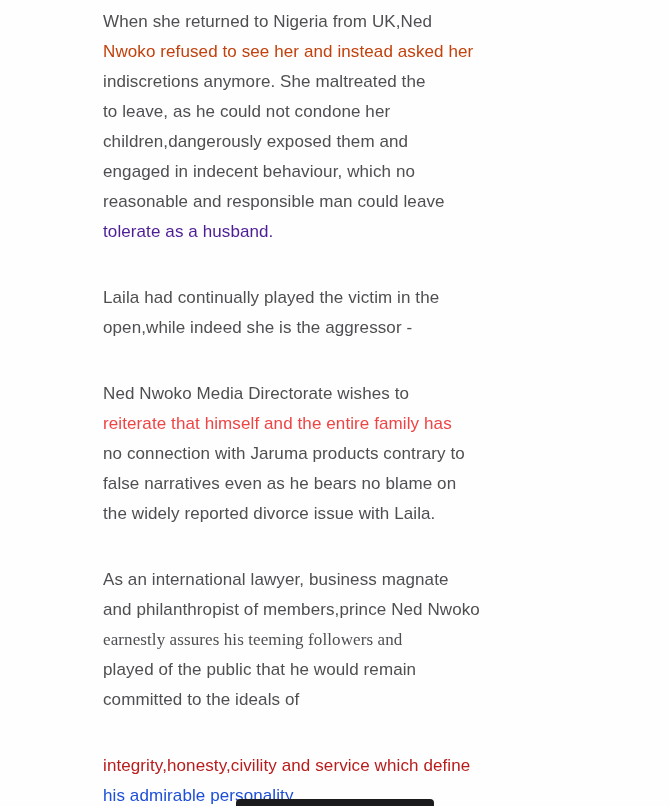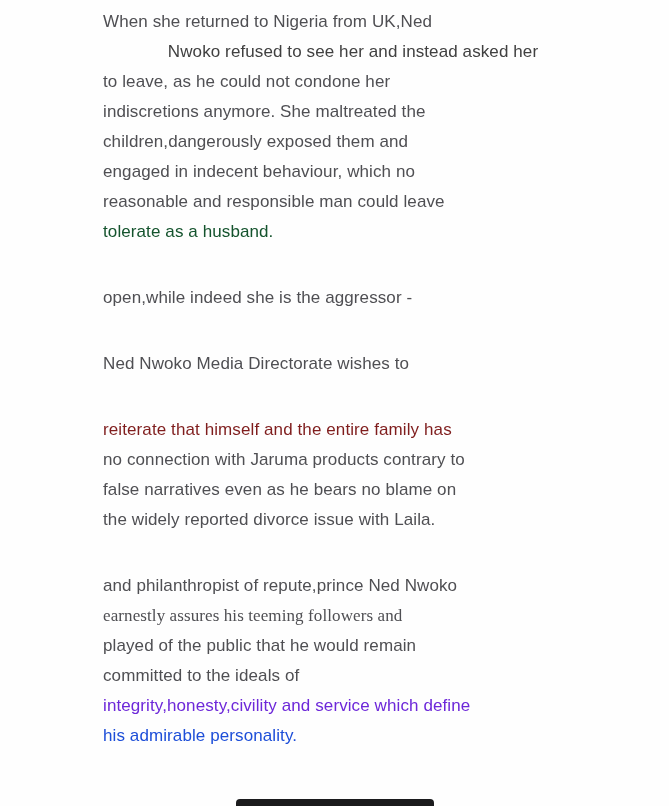--- a/index.html
+++ b/index.html
@@ -44,45 +44,47 @@
     background: #1b1b1d;
   }
 </style>
 </head>
 <body style="background: rgb(254, 254, 254);">
 
 <div class="content">
 
   <div class="paragraph">
     <div class="text-line" style="color: rgb(79, 79, 83);">When she returned to Nigeria from UK,Ned</div>
-    <div class="text-line" style="color: #404040; text-align: center;">Nwoko refused to see her and instead asked her</div>
+    <div class="text-line" style="color: #c2410c;">Nwoko refused to see her and instead asked her</div>
+    <div class="text-line" style="color: rgb(79, 79, 83);">indiscretions anymore. She maltreated the</div>
     <div class="text-line" style="color: rgb(79, 79, 83);">to leave, as he could not condone her</div>
-    <div class="text-line" style="color: rgb(79, 79, 83);">indiscretions anymore. She maltreated the</div>
     <div class="text-line" style="color: rgb(79, 79, 83);">children,dangerously exposed them and</div>
     <div class="text-line" style="color: rgb(79, 79, 83);">engaged in indecent behaviour, which no</div>
     <div class="text-line" style="color: rgb(79, 79, 83);">reasonable and responsible man could leave</div>
-    <div class="text-line" style="color: #14532d;">tolerate as a husband.</div>
+    <div class="text-line" style="color: #4c1d95;">tolerate as a husband.</div>
   </div>
 
   <div class="paragraph">
+    <div class="text-line" style="color: rgb(79, 79, 83);">Laila had continually played the victim in the</div>
     <div class="text-line" style="color: rgb(79, 79, 83);">open,while indeed she is the aggressor -</div>
   </div>
 
   <div class="paragraph">
     <div class="text-line" style="color: rgb(79, 79, 83);">Ned Nwoko Media Directorate wishes to</div>
-    <div class="text-line" style="color: #7f1d1d; margin-top: 36px;">reiterate that himself and the entire family has</div>
+    <div class="text-line" style="color: #ef4444;">reiterate that himself and the entire family has</div>
     <div class="text-line" style="color: rgb(79, 79, 83);">no connection with Jaruma products contrary to</div>
     <div class="text-line" style="color: rgb(79, 79, 83);">false narratives even as he bears no blame on</div>
     <div class="text-line" style="color: rgb(79, 79, 83);">the widely reported divorce issue with Laila.</div>
   </div>
 
   <div class="paragraph">
-    <div class="text-line" style="color: rgb(79, 79, 83);">and philanthropist of repute,prince Ned Nwoko</div>
+    <div class="text-line" style="color: rgb(79, 79, 83);">As an international lawyer, business magnate</div>
+    <div class="text-line" style="color: rgb(79, 79, 83);">and philanthropist of members,prince Ned Nwoko</div>
     <div class="text-line" style="color: rgb(79, 79, 83); font-family: Liberation Serif, serif;">earnestly assures his teeming followers and</div>
     <div class="text-line" style="color: rgb(79, 79, 83);">played of the public that he would remain</div>
     <div class="text-line" style="color: rgb(79, 79, 83);">committed to the ideals of</div>
-    <div class="text-line" style="color: #6d28d9;">integrity,honesty,civility and service which define</div>
+    <div class="text-line" style="color: #b91c1c; margin-top: 36px;">integrity,honesty,civility and service which define</div>
     <div class="text-line" style="color: #1d4ed8;">his admirable personality.</div>
   </div>
 
 </div>
 
 <div class="home-indicator" style="background: rgb(27, 27, 29);"></div>
 
 </body></html>

